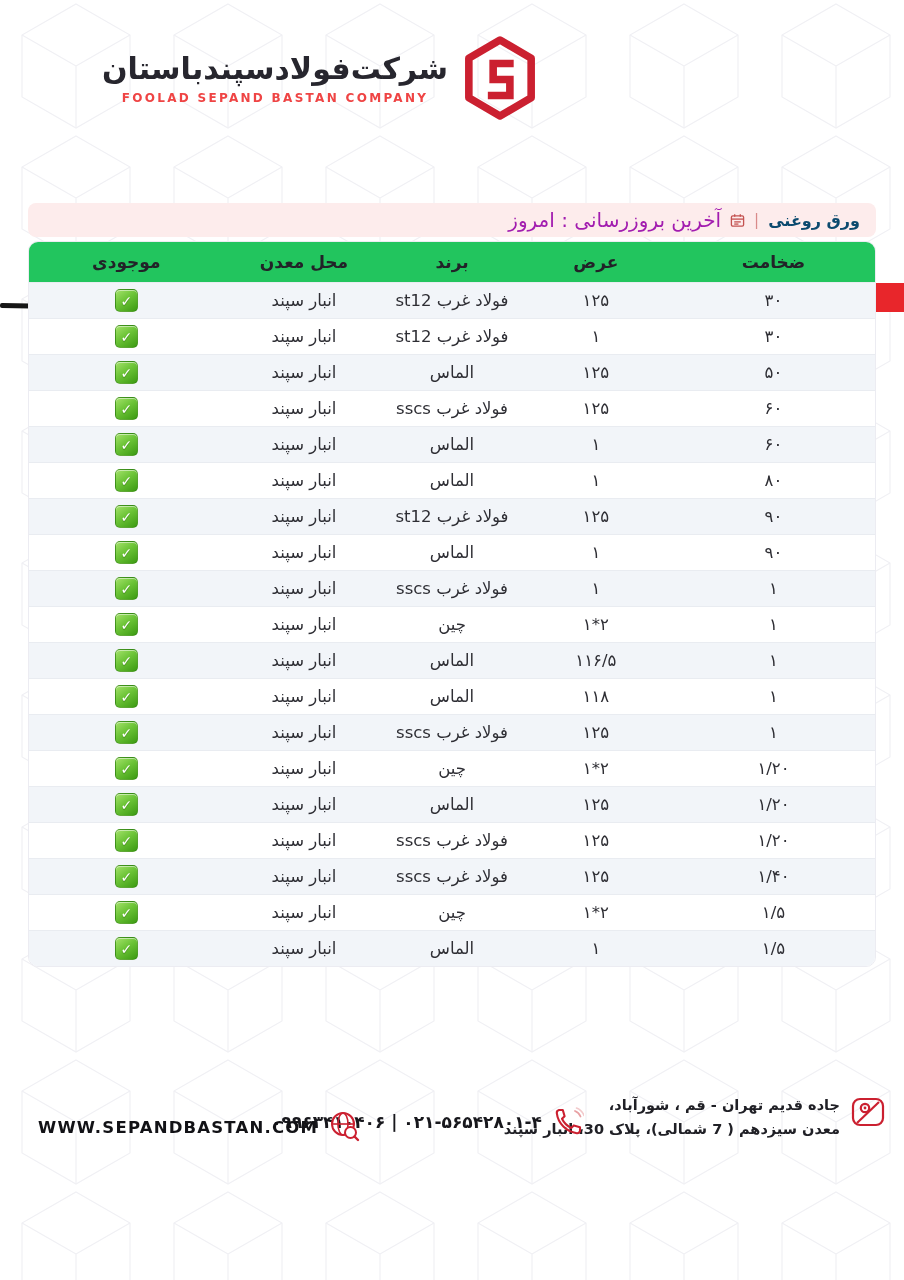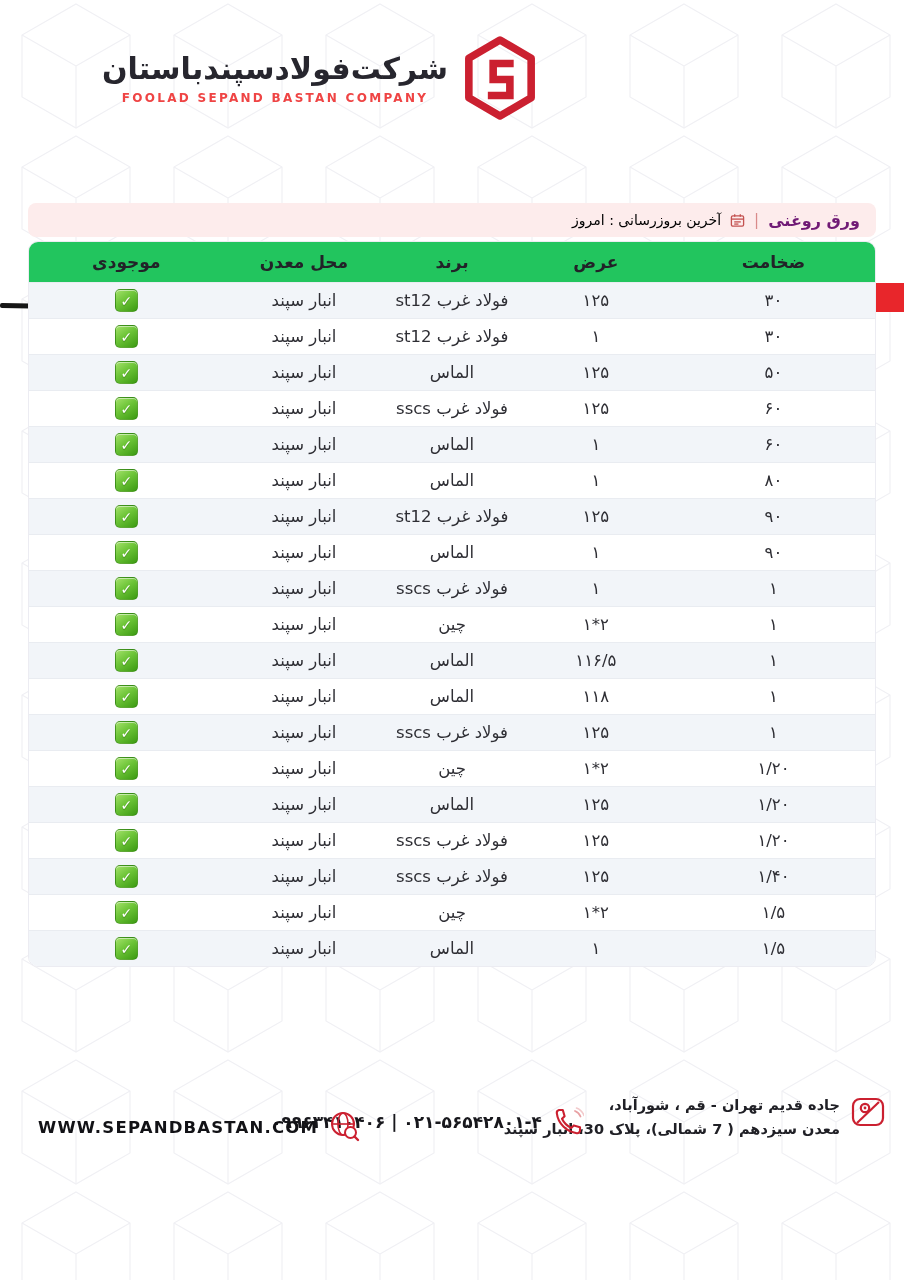--- a/index.html
+++ b/index.html
@@ -24,23 +24,23 @@
     transform:rotate(1deg);transform-origin:left center;border-radius:2px;}
   .slash{position:absolute;transform:skewX(-30deg);}
   .slash-gray-top{left:481px;top:143px;width:24px;height:29px;background:#cdcdcf;}
   .slash-red-top{left:515px;top:143px;width:19px;height:29px;background:#e8262b;}
   .red-bar-top{position:absolute;left:540px;right:0;top:143px;height:29px;background:#e8262b;
     clip-path:polygon(18px 0,100% 0,100% 100%,0 100%);}
 
   
   .title-bar{top:203px;left:28px;width:848px;height:34px;background:#fdecec;border-radius:8px;
     direction:rtl;display:flex;align-items:center;padding:0 16px;box-sizing:border-box;gap:9px;}
-  .title-product{color:#701a75;font-weight:800;font-size:16px;}
+  .title-product{color:#0c4a6e;font-weight:800;font-size:16px;}
   .title-sep{color:#d98a8a;font-size:15px;}
-  .title-update{color:#000000;font-size:14px;}
+  .title-update{color:#a21caf;font-size:20px;}
   .cal-icon{display:inline-flex;align-items:center;}
 
   
   .sheet-card{top:241px;left:28px;width:848px;background:#ffffff;border:1px solid #ececf2;
     border-radius:10px;overflow:hidden;box-sizing:border-box;}
   table{width:100%;border-collapse:collapse;table-layout:fixed;direction:rtl;}
   col.c-thick{width:24%;}col.c-width{width:18%;}col.c-brand{width:16%;}col.c-deliv{width:19%;}col.c-stock{width:23%;}
   thead th{height:38px;font-size:17px;font-weight:700;color:#222228;text-align:center;background:#22c55e;}
   tbody td{height:35px;font-size:16.5px;color:#2e2e34;text-align:center;white-space:nowrap;padding:0;}
   tbody tr{border-top:1px solid #e9ecf1;}

